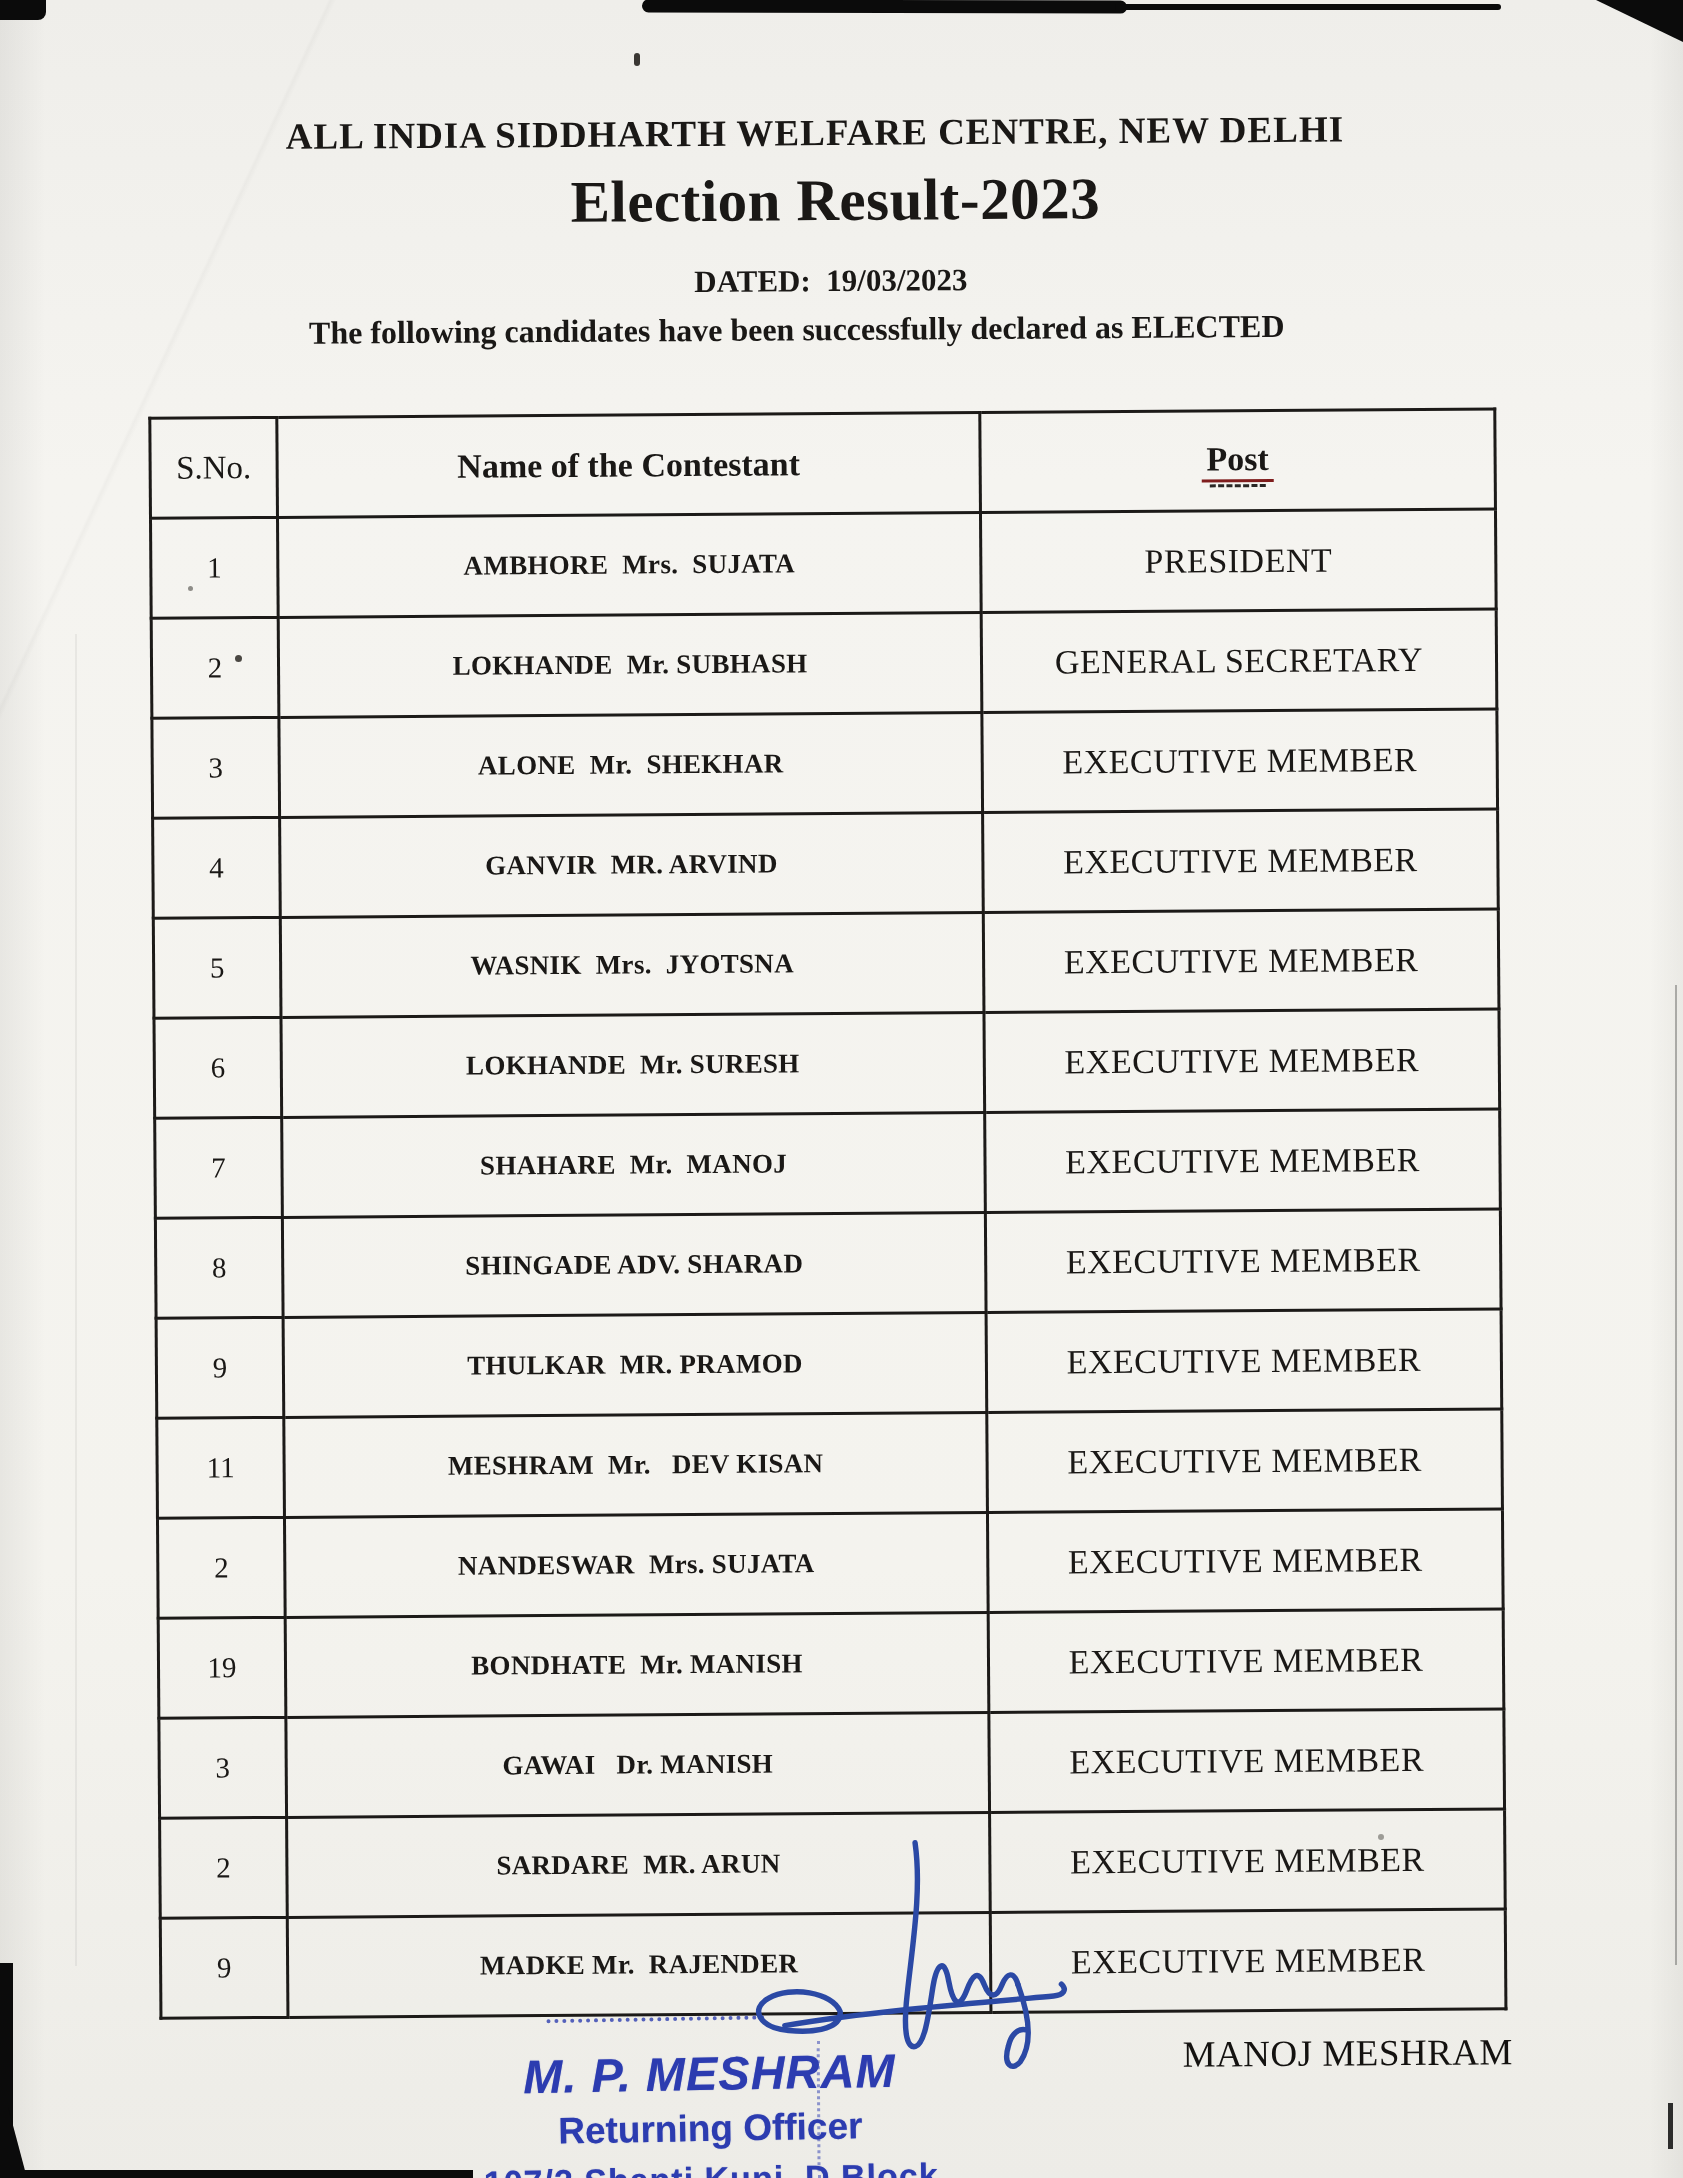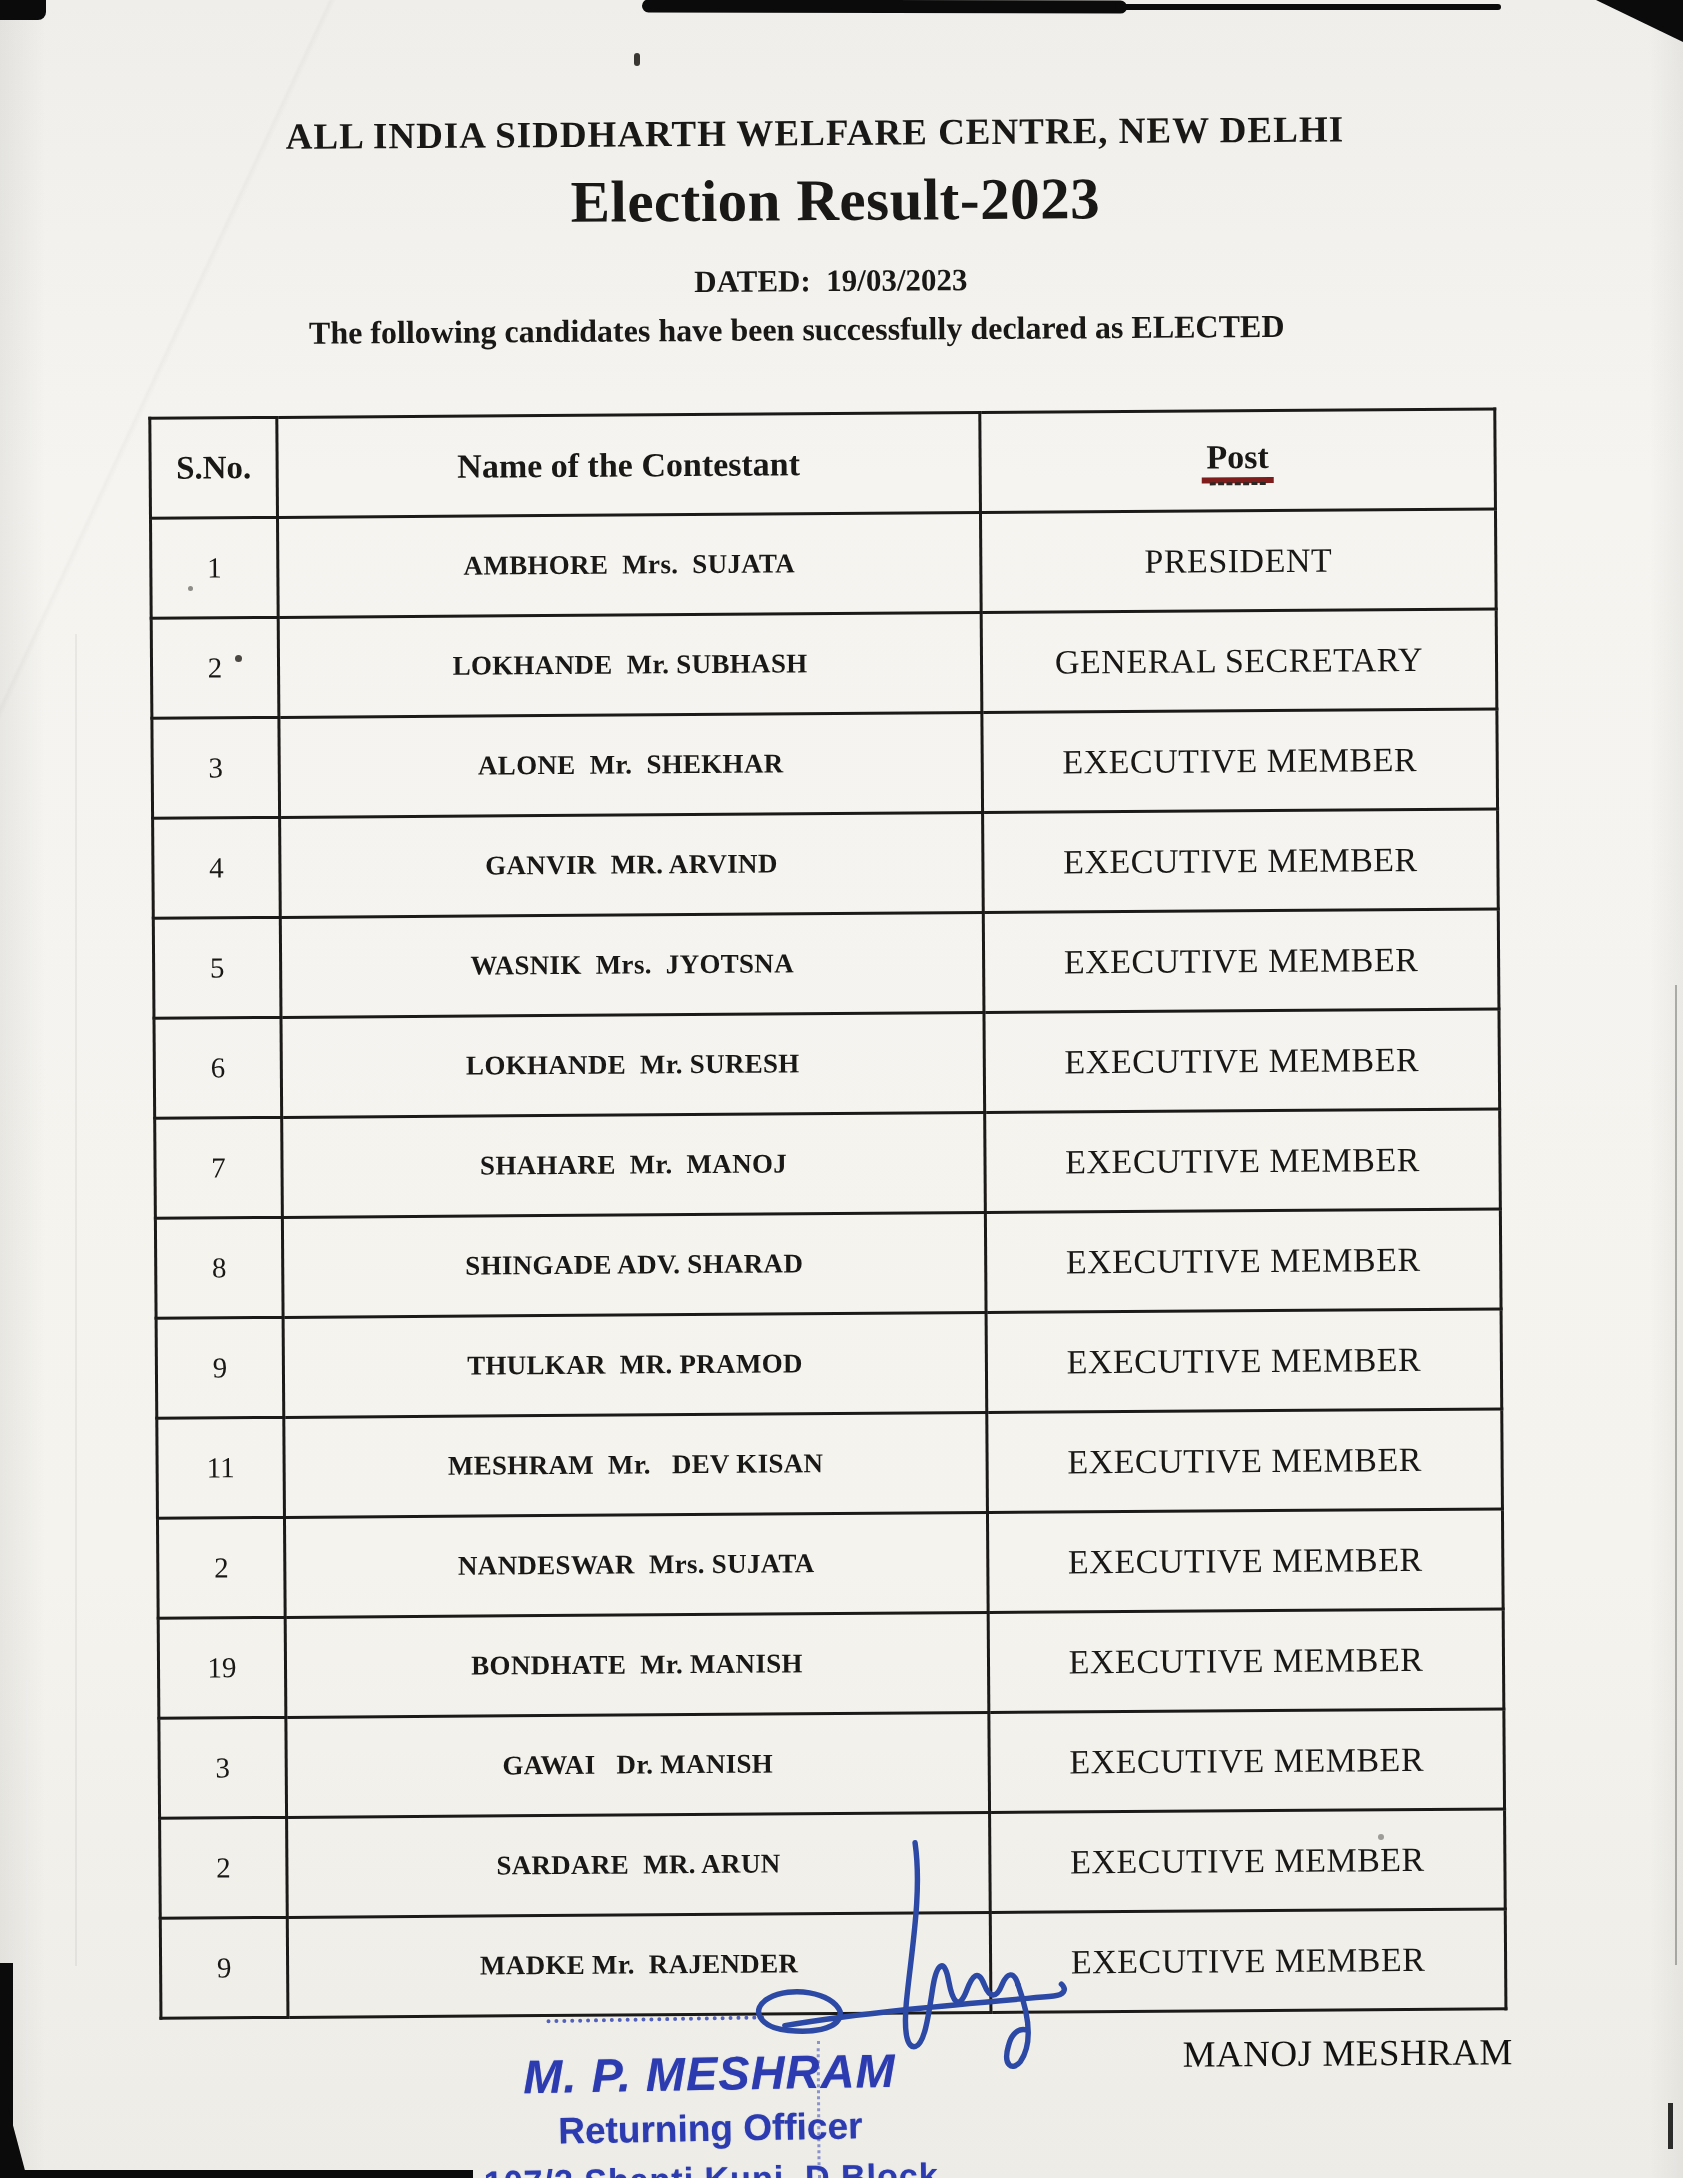--- a/index.html
+++ b/index.html
@@ -47,26 +47,26 @@
   table.results col.c-sno{width:127px;}
   table.results col.c-name{width:703px;}
   table.results col.c-post{width:515px;}
   table.results th, table.results td{
     border:3px solid #1c1a18;
     text-align:center;vertical-align:middle;
     padding:0;
   }
   table.results tr{height:100px;}
   tr.hdr{height:99px;}
-  th.h-sno{font-size:33px;font-weight:bold;}
+  th.h-sno{font-size:33px;font-weight:normal;}
   th.h-name{font-size:34px;font-weight:bold;}
   th.h-post{font-size:34px;font-weight:bold;}
   .post-underline{
     display:inline-block;position:relative;
-    border-bottom:6px solid #7f1d1d;padding:0 5px 1px;
+    border-bottom:3px solid #7f1d1d;padding:0 5px 1px;
   }
   .post-underline::after{
     content:"";position:absolute;left:8px;right:8px;bottom:-8px;
     border-bottom:3px dashed #2a2725;
   }
   td.sno{font-size:29px;}
   td.name{font-size:27px;font-weight:bold;white-space:pre;letter-spacing:0.3px;}
   td.post{font-size:34px;letter-spacing:0.5px;}
   td.vtop{vertical-align:top;padding-top:10px;}
   

